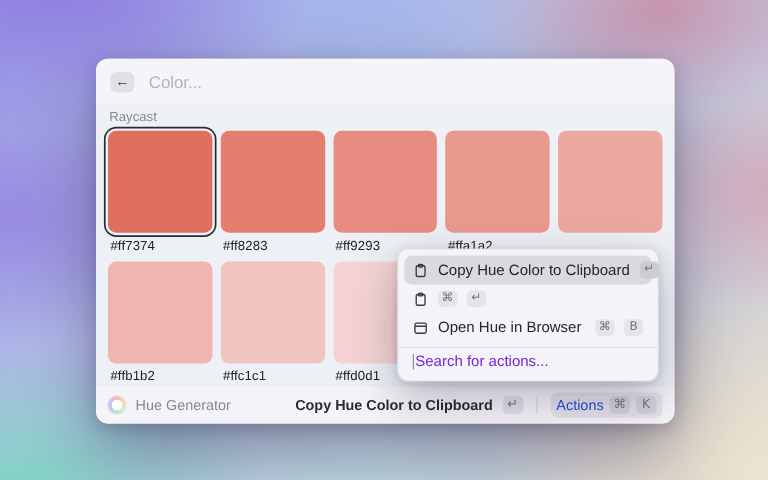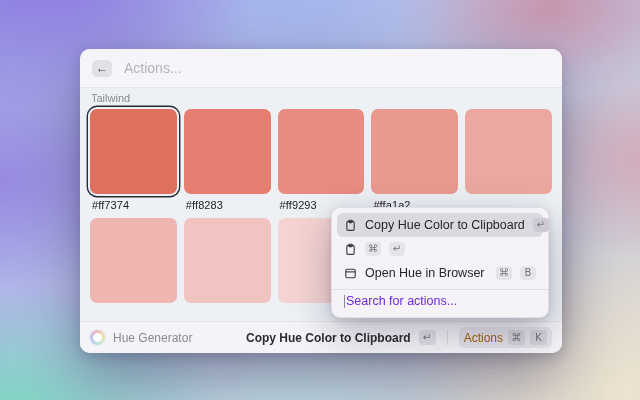--- a/index.html
+++ b/index.html
@@ -68,21 +68,21 @@
   .keycap {
     min-width:17px; height:15px; padding:0 3px; border-radius:4px;
     background:#e1dfe6; color:#77757e; font-size:10.5px; line-height:15px;
     text-align:center; font-family:"DejaVu Sans",sans-serif;
   }
   .vdivider { width:1px; height:15px; background:#d9d7de; margin:0 3px; }
   .actions-group {
     display:flex; align-items:center; gap:5px; background:#e4e2e9;
     border-radius:6px; padding:3px 5px; cursor:default;
   }
-  .actions-group .label { font-size:12px; color:#a16207; }
+  .actions-group .label { font-size:12px; color:#1d4ed8; }
   .actions-group .keycap { background:#d5d2db; }
 
   
   .popup {
     position:absolute; left:331px; top:207px; width:218px; height:111px;
     background:#f5f3f7; border:1px solid #e2e0e6; border-radius:9px;
     box-shadow:0 14px 40px rgba(20,14,45,.28), 0 2px 8px rgba(20,14,45,.12);
     padding:5px; z-index:5; display:flex; flex-direction:column;
   }
   .menu-item {
@@ -104,44 +104,49 @@
 <body>
 
 <div class="stage">
 
   <div class="window">
 
     <div class="search-bar">
       <div class="back-btn">
         <span>←</span>
       </div>
-      <div class="search-placeholder">Actions...</div>
+      <div class="search-placeholder">Color...</div>
     </div>
 
     <div class="content">
-      <div class="section-label">Tailwind</div>
+      <div class="section-label">Raycast</div>
 
       <div class="grid row1">
         <div class="swatch selected" style="background: rgb(223, 111, 95);"></div>
         <div class="swatch" style="background: rgb(229, 126, 113);"></div>
         <div class="swatch" style="background: rgb(232, 139, 128);"></div>
         <div class="swatch" style="background: rgb(234, 153, 143);"></div>
         <div class="swatch" style="background: rgb(236, 167, 160);"></div>
       </div>
       <div class="labels">
         <span>#ff7374</span>
         <span>#ff8283</span>
         <span>#ff9293</span>
         <span>#ffa1a2</span>
       </div>
 
       <div class="grid row2">
         <div class="swatch" style="background: rgb(239, 182, 177);"></div>
         <div class="swatch" style="background: rgb(242, 196, 193);"></div>
         <div class="swatch" style="background: rgb(245, 211, 210);"></div>
+      </div>
+      <div class="labels">
+        <span>#ffb1b2</span>
+        <span>#ffc1c1</span>
+        <span>#ffd0d1</span>
       </div>
     </div>
 
     <div class="footer">
       <div class="app-icon"></div>
       <div class="app-name">Hue Generator</div>
       <div class="spacer"></div>
       <div class="primary-label">Copy Hue Color to Clipboard</div>
       <div class="keycap">↵</div>
       <div class="vdivider"></div>

